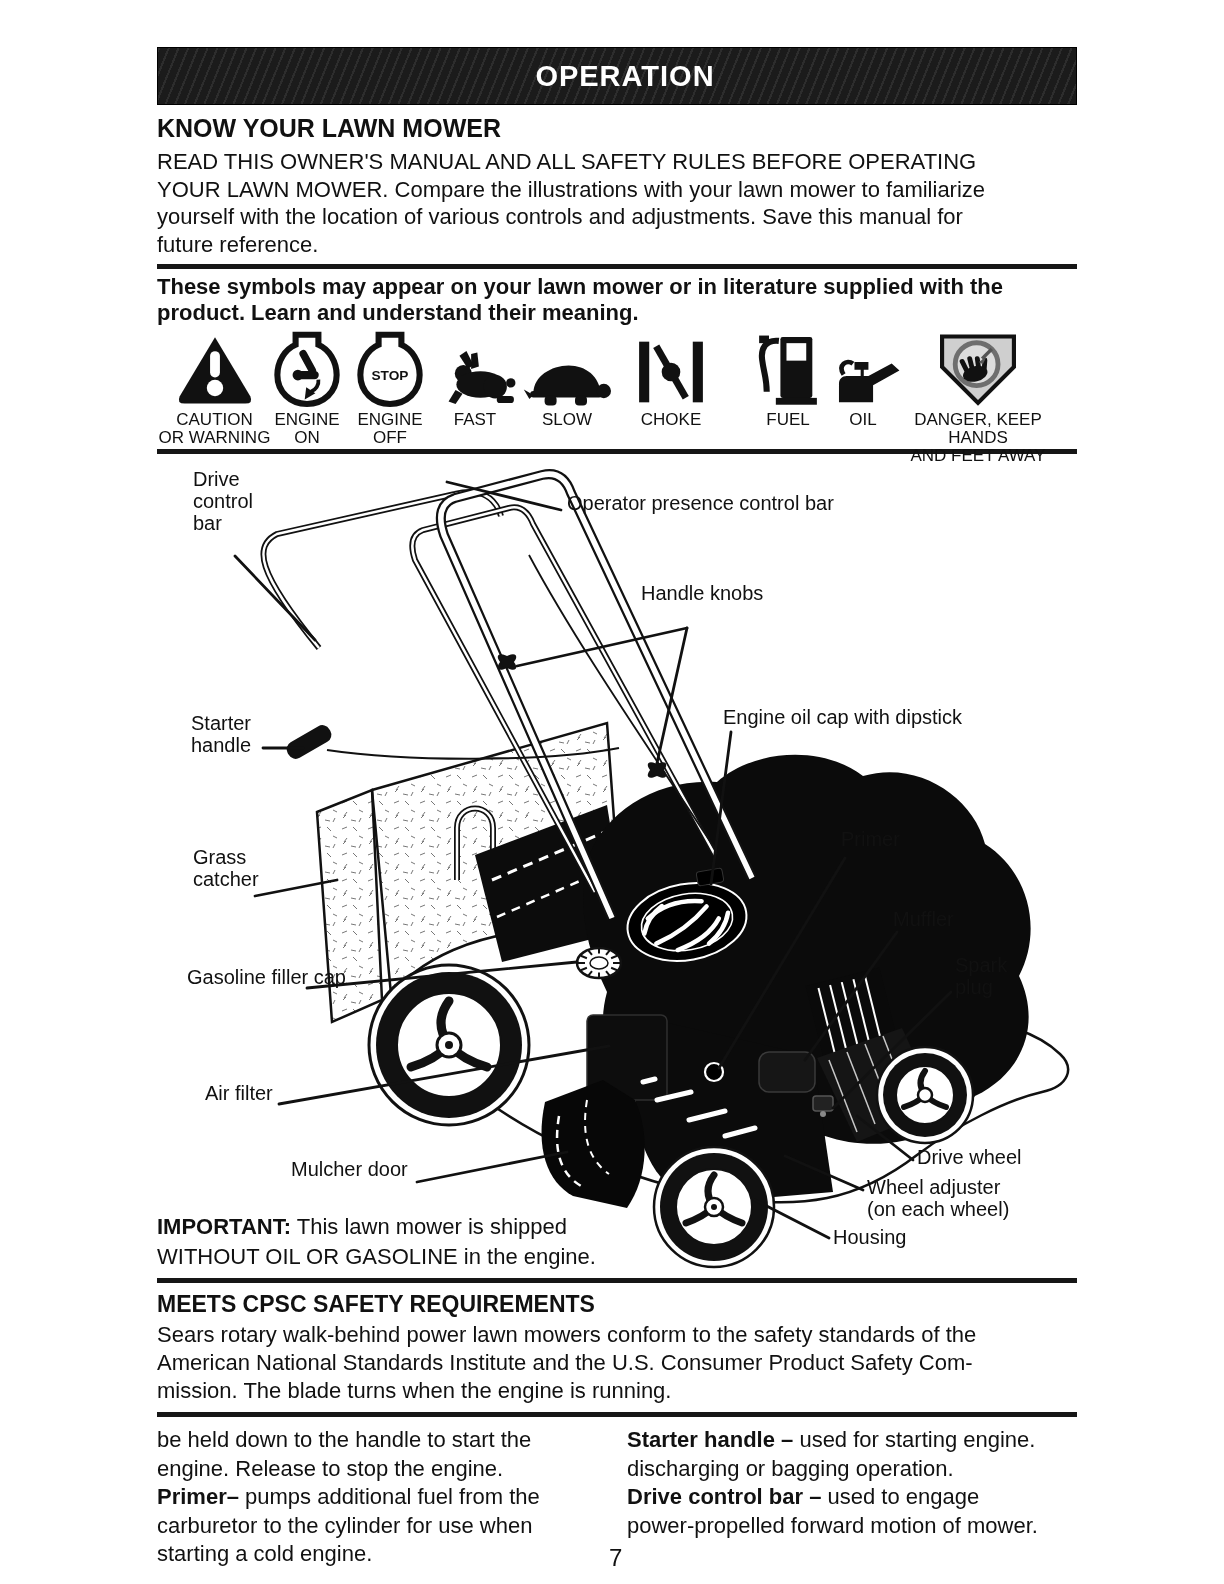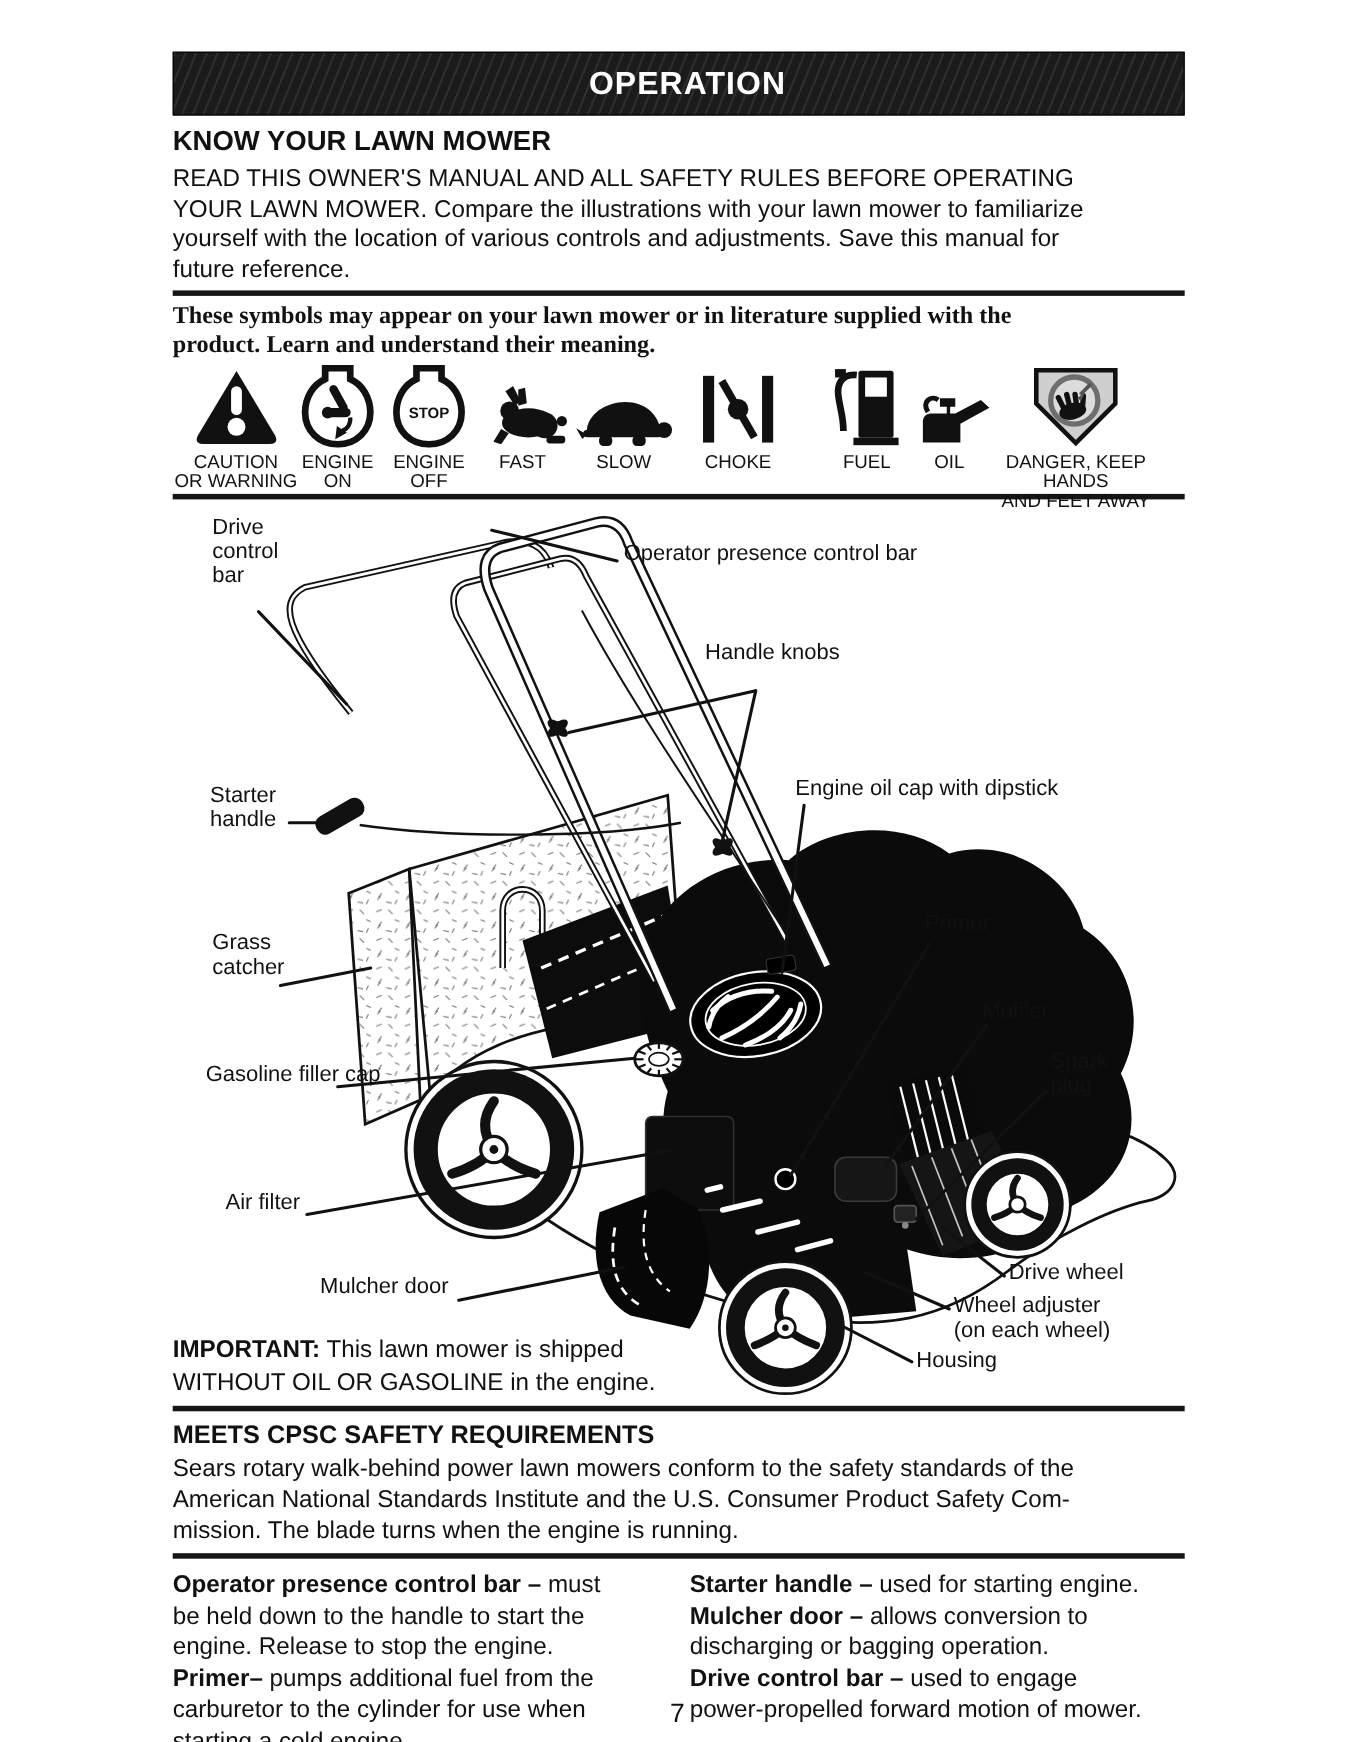--- a/index.html
+++ b/index.html
@@ -22,21 +22,21 @@
   .h-know { font-size:25px; font-weight:bold; margin:9px 0 5px 0; }
   .body-line { font-size:22px; line-height:27.5px; }
 
   .rule { height:5px; background:#161616; }
   .r1 { margin-top:6px; }
   .r2 { margin-top:2px; }
   .r3 { margin-top:0; }
   .r4 { margin-top:7px; }
 
   .sym-intro { margin-top:5px; }
-  .sym-intro .body-line { font-weight:bold; line-height:26px;font-family:Liberation Serif, serif; }
+  .sym-intro .body-line { font-weight:bold; line-height:26px; }
 
   .symbols { position:relative; height:118px; margin-top:3px; }
   .sym { position:absolute; top:0; display:flex; flex-direction:column; align-items:center; }
   .icon-box { height:78px; display:flex; align-items:flex-end; justify-content:center; }
   .sym-caption { margin-top:4px; font-size:17px; line-height:18px; text-align:center; white-space:pre-line; }
 
   .diagram { position:relative; height:818px; margin-top:6px; }
   .diagram svg.mower { position:absolute; left:0; top:0; }
   .dlabel { position:absolute; font-size:20px; line-height:22px; white-space:pre-line; }
   .important { position:absolute; left:0; top:752px; width:486px; font-size:22px; line-height:30px; }
@@ -431,30 +431,28 @@
     <div class="body-line">Sears rotary walk-behind power lawn mowers conform to the safety standards of the</div>
     <div class="body-line">American National Standards Institute and the U.S. Consumer Product Safety Com-</div>
     <div class="body-line">mission.  The blade turns when the engine is running.</div>
   </div>
 
   <div class="rule r4"></div>
 
   <div class="defs-wrap">
     <div class="defs">
       <div class="col">
-        <div class="defline"><span class="b">Operator presence control bar –</span><span> must</span></div>
         <div class="defline"><span class="b"></span><span>be held down to the handle to start the</span></div>
         <div class="defline"><span class="b"></span><span>engine.  Release to stop the engine.</span></div>
         <div class="defline"><span class="b">Primer–</span><span> pumps additional fuel from the</span></div>
         <div class="defline"><span class="b"></span><span>carburetor to the cylinder for use when</span></div>
         <div class="defline"><span class="b"></span><span>starting a cold engine.</span></div>
       </div>
       <div class="col">
         <div class="defline"><span class="b">Starter handle –</span><span> used for starting engine.</span></div>
-        <div class="defline"><span class="b">Mulcher door –</span><span> allows conversion to</span></div>
         <div class="defline"><span class="b"></span><span>discharging or bagging operation.</span></div>
         <div class="defline"><span class="b">Drive control bar –</span><span> used to engage</span></div>
         <div class="defline"><span class="b"></span><span>power-propelled forward motion of mower.</span></div>
       </div>
     </div>
     <div class="pagenum">7</div>
   </div>
 
 </div>
 

